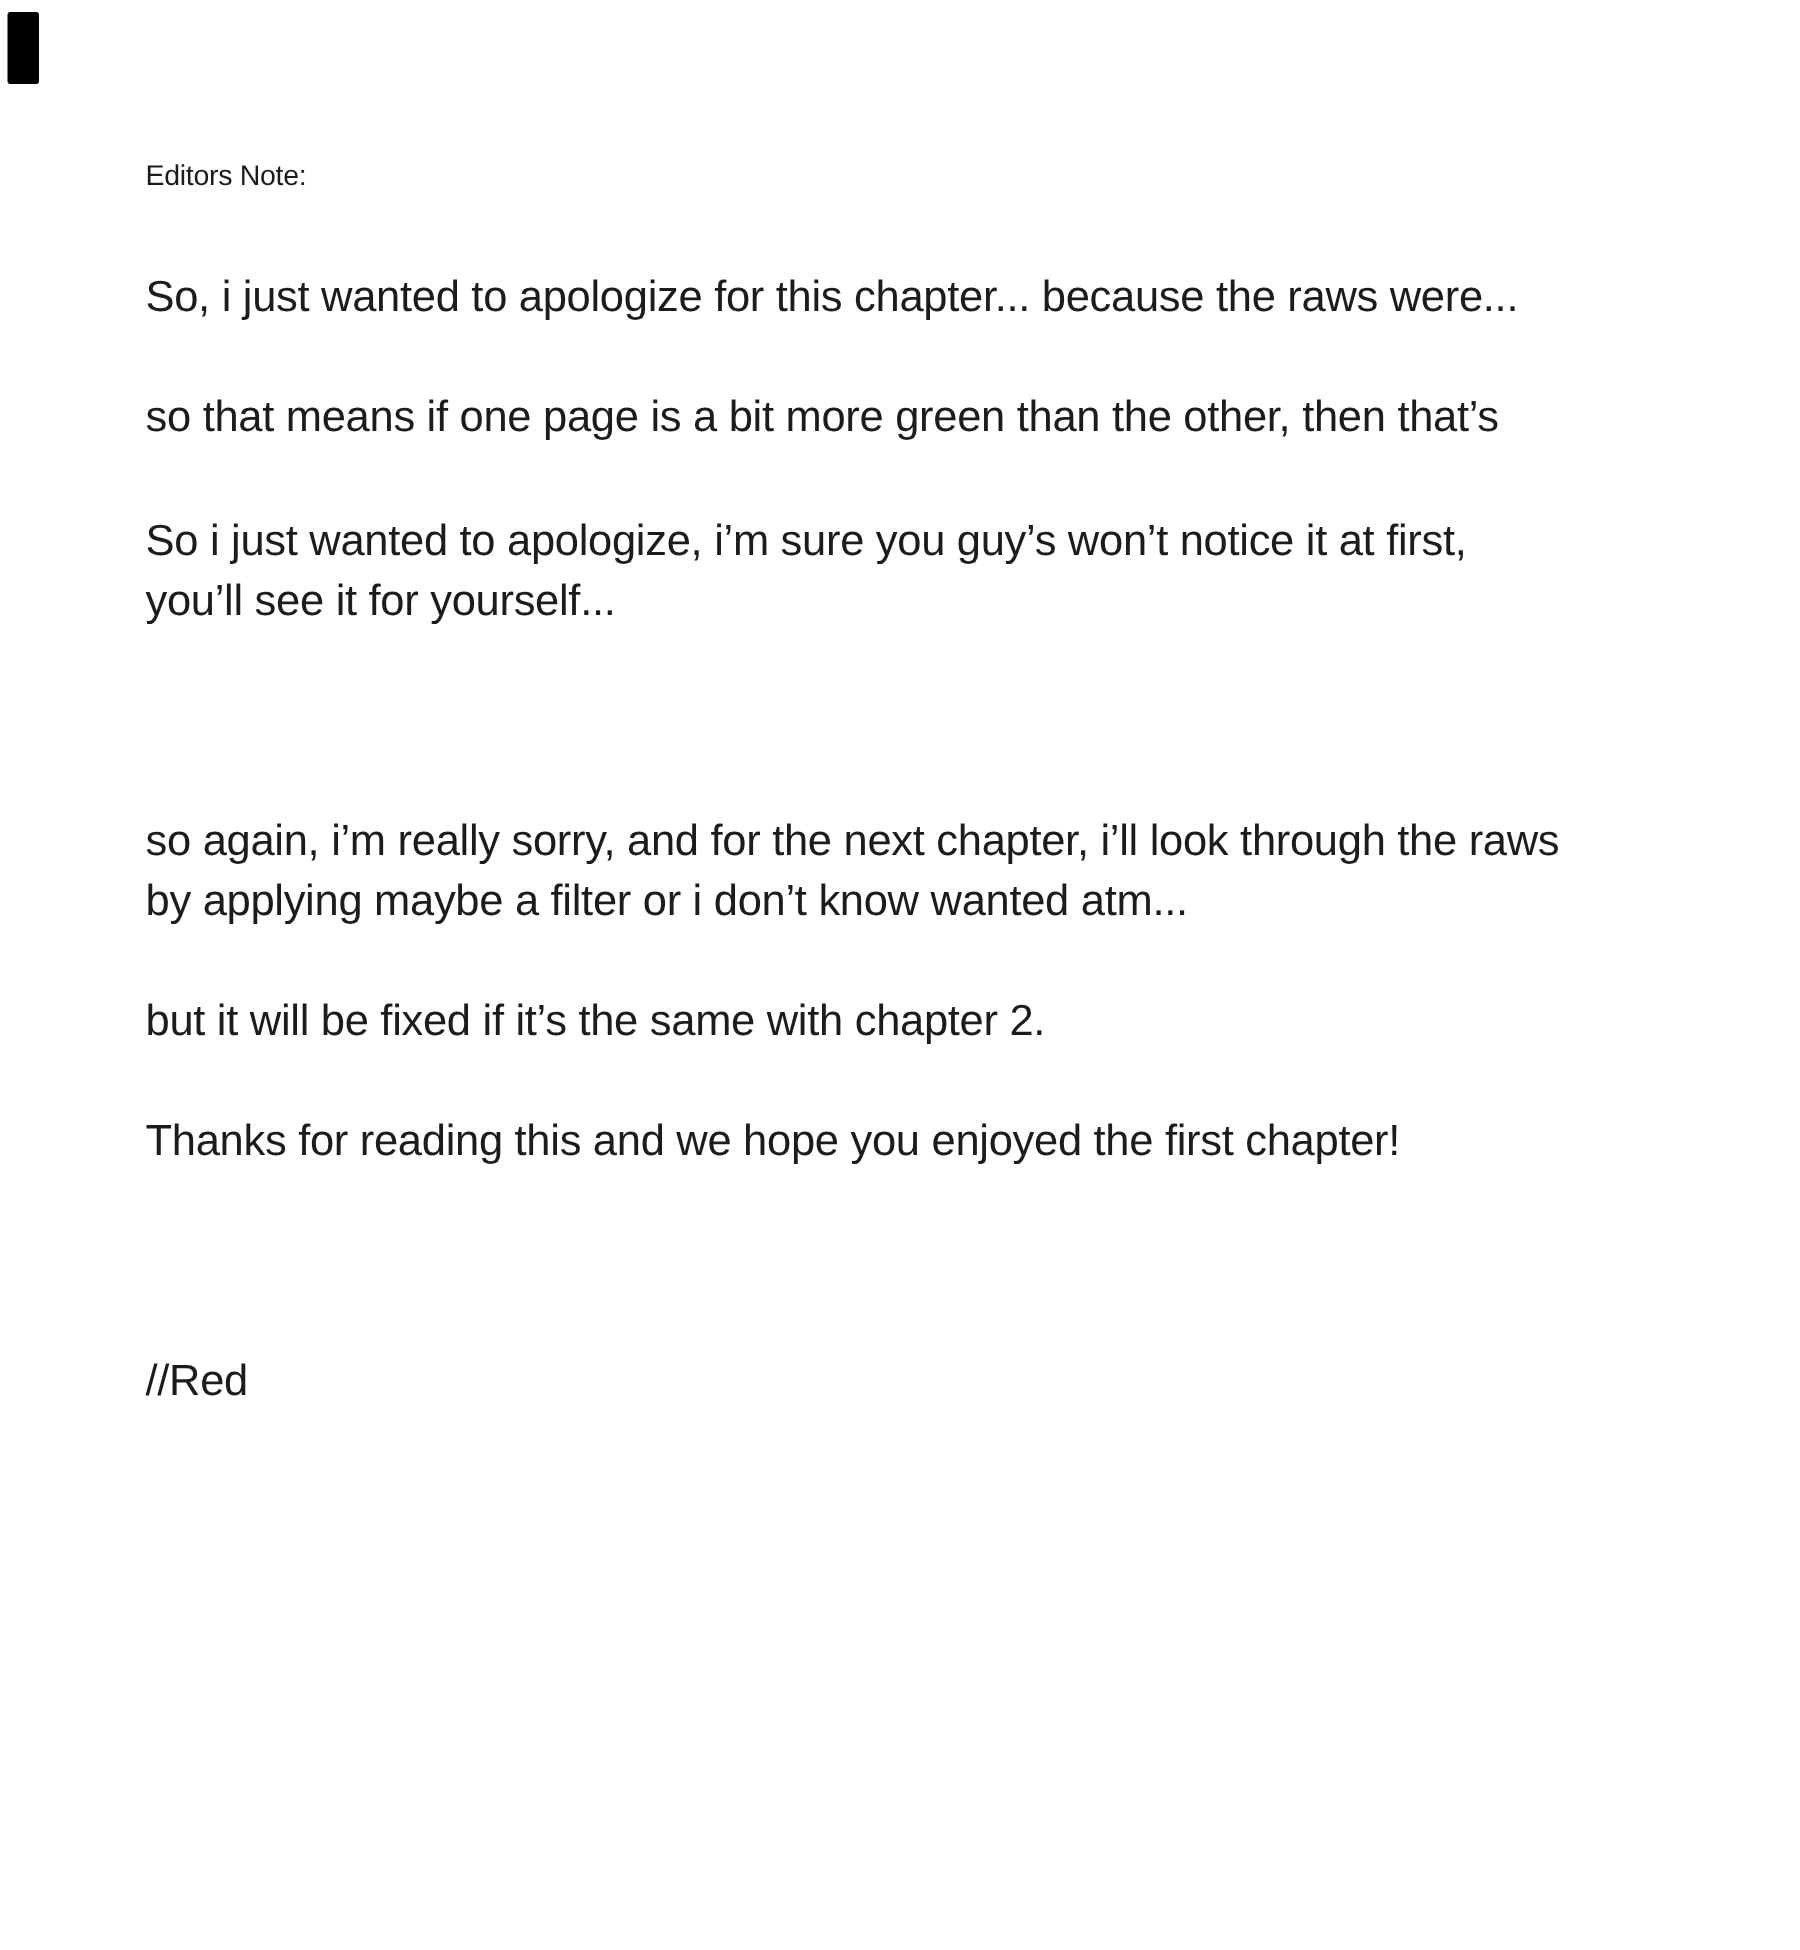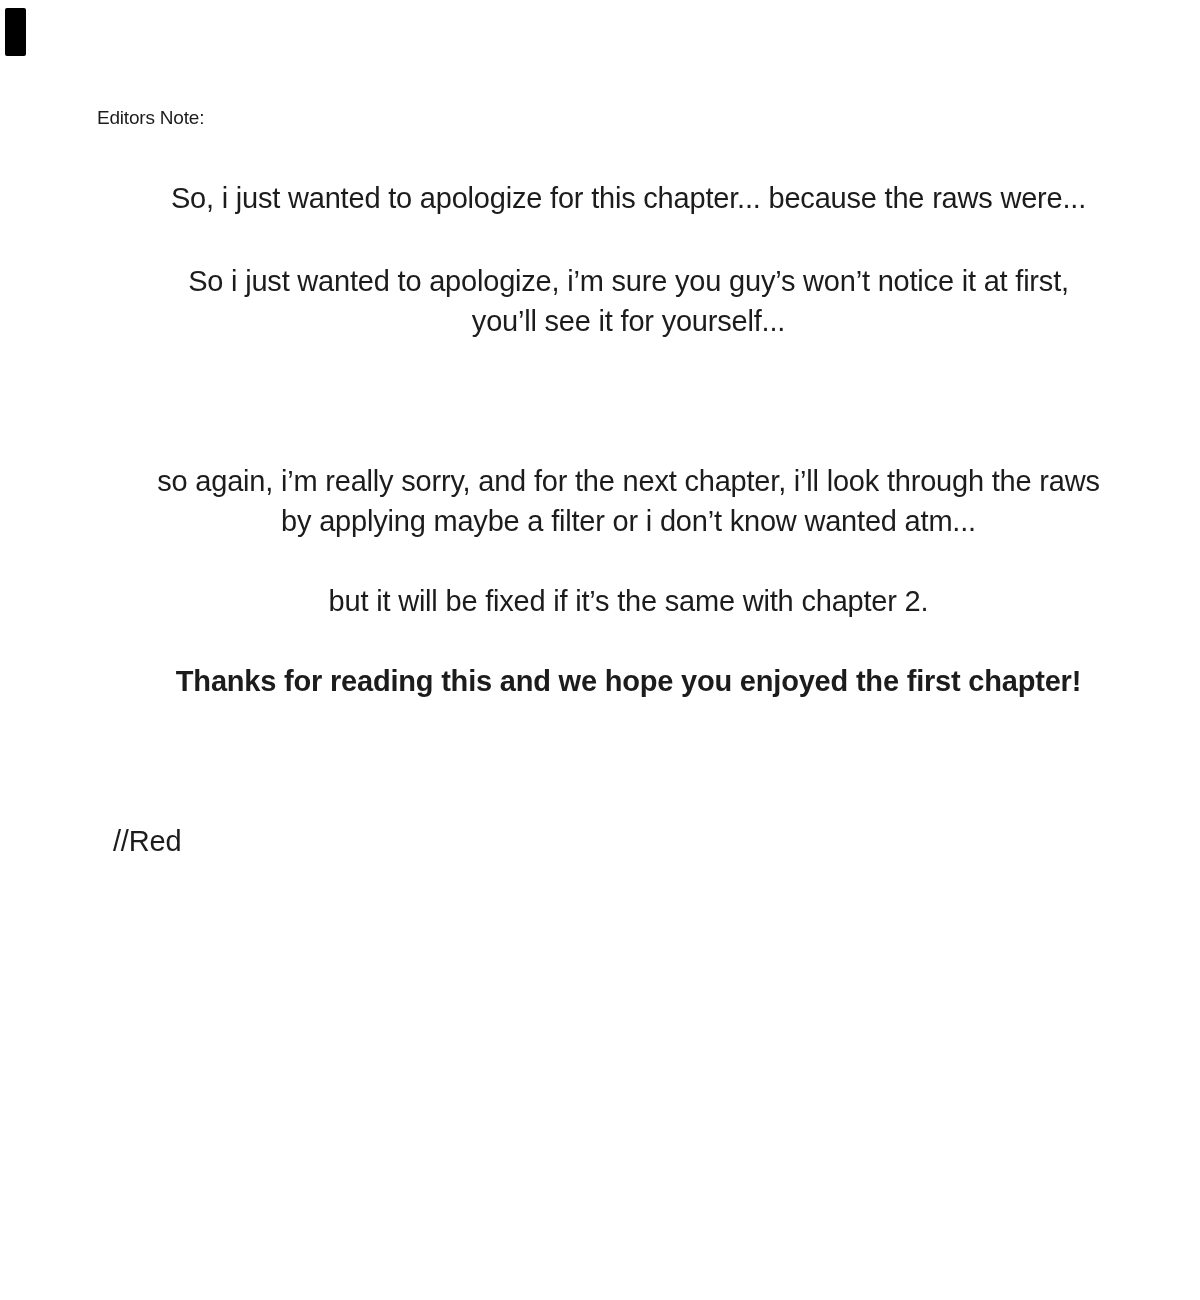--- a/index.html
+++ b/index.html
@@ -42,44 +42,43 @@
   }
   .para {
     margin: 0 0 40px 0;
   }
   .para.gap-2 {
     margin-bottom: 120px;
     margin-top: 43px;
   }
   .sig-gap {
     margin-bottom: 120px;
-    font-weight: bold;
   }
   .line {
     display: block;
-    text-align: center;
   }
   .signature {
-    margin: 16px;
+    margin: 0;
   }
 </style>
 </head>
 <body>
 
 <div class="corner-mark"></div>
 
 <main class="note">
 
   <h1>Editors Note:</h1>
 
   <p class="para">
     <span class="line">So, i just wanted to apologize for this chapter... because the raws were...</span>
   </p>
 
   <p class="para">
+    <span class="line">so that means if one page is a bit more green than the other, then that’s</span>
   </p>
 
   <p class="para gap-2">
     <span class="line">So i just wanted to apologize, i’m sure you guy’s won’t notice it at first,</span>
     <span class="line">you’ll see it for yourself...</span>
   </p>
 
   <p class="para">
     <span class="line">so again, i’m really sorry, and for the next chapter, i’ll look through the raws</span>
     <span class="line">by applying maybe a filter or i don’t know wanted atm...</span>

